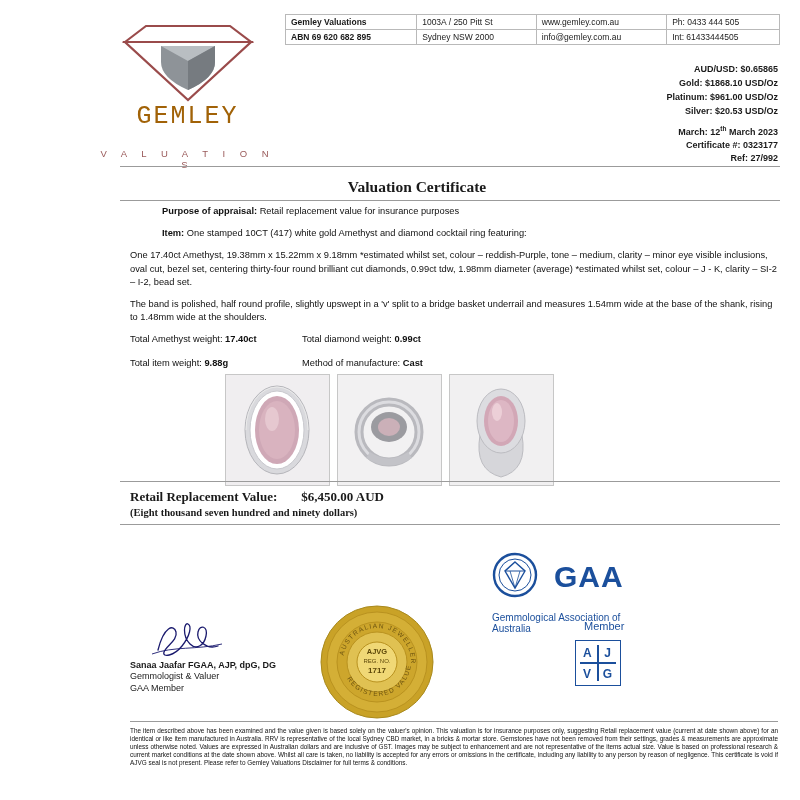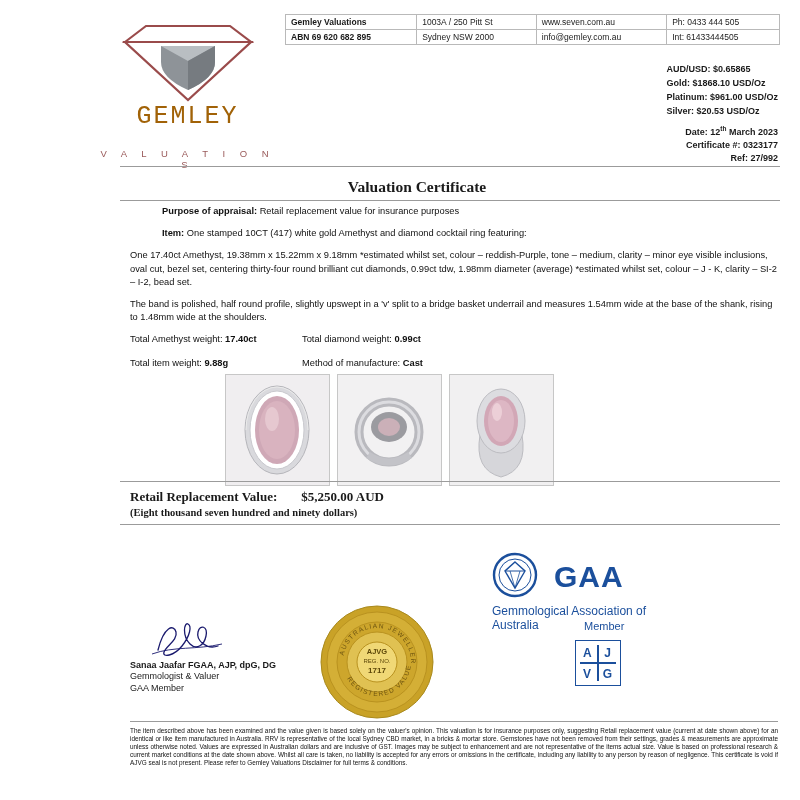--- a/index.html
+++ b/index.html
@@ -72,20 +72,21 @@
     border: 1px solid #b9b9b9;
     padding: 2px 5px;
     vertical-align: middle;
     white-space: nowrap;
   }
   .contact .b { font-weight: bold; }
   .rates {
     position: absolute;
     right: 22px;
     top: 62px;
+    text-align: right;
     font-family: "Liberation Sans", sans-serif;
     font-size: 9px;
     line-height: 14px;
     font-weight: bold;
   }
   .meta {
     position: absolute;
     right: 22px;
     top: 122px;
     text-align: right;
@@ -184,23 +185,23 @@
   .gaa-text {
     font-family: "Liberation Sans", sans-serif;
     font-size: 30px;
     font-weight: bold;
     color: #1b4f9c;
     letter-spacing: 1px;
     margin-left: 16px;
   }
   .gaa-sub {
     font-family: "Liberation Sans", sans-serif;
-    font-size: 12px;
+    font-size: 10px;
     color: #1b4f9c;
-    margin-top: 2px;
+    margin-top: 10px;
   }
   .member {
     position: absolute;
     left: 584px;
     top: 620px;
     font-family: "Liberation Sans", sans-serif;
     font-size: 11px;
     color: #1b4f9c;
   }
   .ajvg {
@@ -303,41 +304,41 @@
       </div>
       <div class="logo-word">GEMLEY</div>
       <div class="logo-sub">V A L U A T I O N S</div>
     </div>
 
     <table class="contact">
       <tbody>
           <tr>
         <td class="b">Gemley Valuations</td>
         <td>1003A / 250 Pitt St</td>
-        <td><span>www.seven.com.au</span></td>
+        <td><span>www.gemley.com.au</span></td>
         <td>Ph: 0433 444 505</td>
       </tr>
       <tr>
         <td class="b">ABN 69 620 682 895</td>
         <td>Sydney NSW 2000</td>
         <td><span>info@gemley.com.au</span></td>
         <td>Int: 61433444505</td>
       </tr>
     </tbody>
       </table>
 
     <div class="rates">
       <div><span>AUD/USD:</span> <span>$0.65865</span></div>
       <div><span>Gold:</span> <span>$1868.10 USD/Oz</span></div>
       <div><span>Platinum:</span> <span>$961.00 USD/Oz</span></div>
       <div><span>Silver:</span> <span>$20.53 USD/Oz</span></div>
     </div>
 
     <div class="meta">
-      <div><span>Date:</span> <span>12</span><sup>th</sup><span> March 2023</span></div>
+      <div><span>March:</span> <span>12</span><sup>th</sup><span> March 2023</span></div>
       <div>Certificate #: 0323177</div>
       <div>Ref: 27/992</div>
     </div>
 
     <div class="rule" style="top:166px;"></div>
   </div>
 
   <div class="title">Valuation Certificate</div>
   <div class="rule" style="top:200px;"></div>
 
@@ -393,21 +394,21 @@
         <ellipse cx="51" cy="46" rx="13" ry="21" fill="#ddb7c4"></ellipse>
         <ellipse cx="47" cy="37" rx="5" ry="9" fill="#eed3db" opacity="0.85"></ellipse>
       </svg>
     </div>
   </div>
 
   <div class="rule" style="top:481px;"></div>
 
   <div class="valueline">
     <span class="vl">Retail Replacement Value:</span>
-    <span class="vamt">$5,250.00 AUD</span>
+    <span class="vamt">$6,450.00 AUD</span>
     <div class="valuewords">(Eight thousand seven hundred and ninety dollars)</div>
   </div>
 
   <div class="rule" style="top:524px;"></div>
 
   <div class="gaa">
     <div class="gaa-row">
       <span>
         <svg width="46" height="46" viewBox="0 0 46 46">
           <circle cx="23" cy="23" r="21" fill="none" stroke="#1b4f9c" stroke-width="2.4"></circle>

